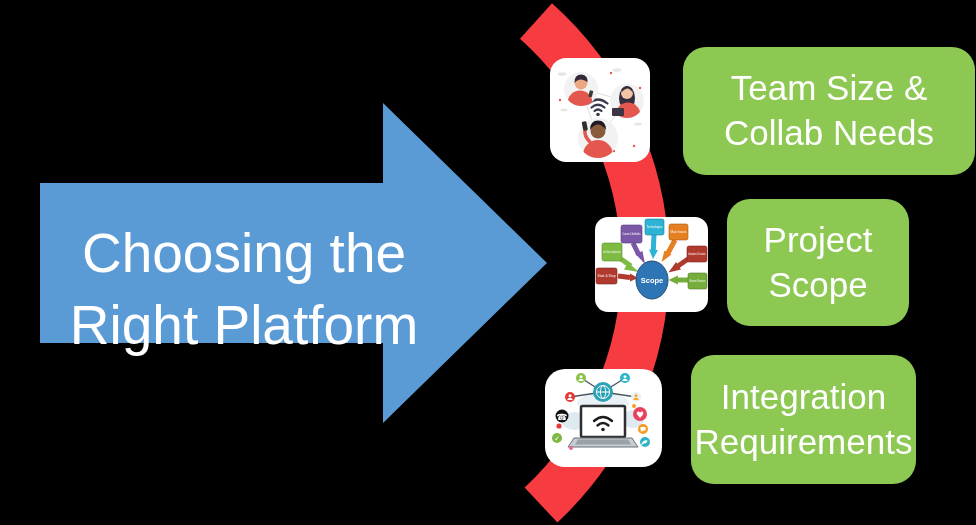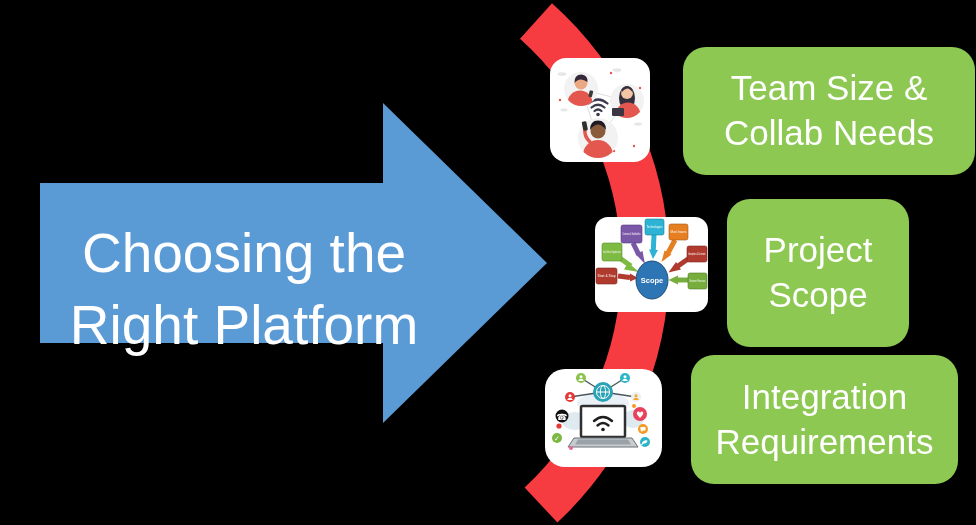--- a/index.html
+++ b/index.html
@@ -23,22 +23,22 @@
   .card-team{left:550px;top:58px;width:100px;height:104px;}
   .card-scope{left:595px;top:217px;width:113px;height:95px;border-radius:13px;}
   .card-laptop{left:545px;top:369px;width:117px;height:98px;border-radius:20px;}
   
   .glabel{
     position:absolute;background:#8DC853;border-radius:23px;z-index:2;
     display:flex;align-items:center;justify-content:center;text-align:center;
     color:#ffffff;font-size:35px;line-height:1.28;white-space:pre-line;
   }
   .glabel-1{left:683px;top:47px;width:292px;height:128px;}
-  .glabel-2{left:727px;top:199px;width:182px;height:148px;}
-  .glabel-3{left:691px;top:355px;width:267px;height:129px;}
+  .glabel-2{left:727px;top:199px;width:182px;height:127px;}
+  .glabel-3{left:691px;top:355px;width:225px;height:129px;}
 </style>
 </head>
 <body>
 
 <div class="stage">
 
   <svg class="layer" width="976" height="525" viewBox="0 0 976 525" style="z-index:1">
     <path d="M 536 21 A 328 328 0 0 1 541 505" fill="none" stroke="#F63B41" stroke-width="48" stroke-linecap="butt"></path>
   </svg>
 

